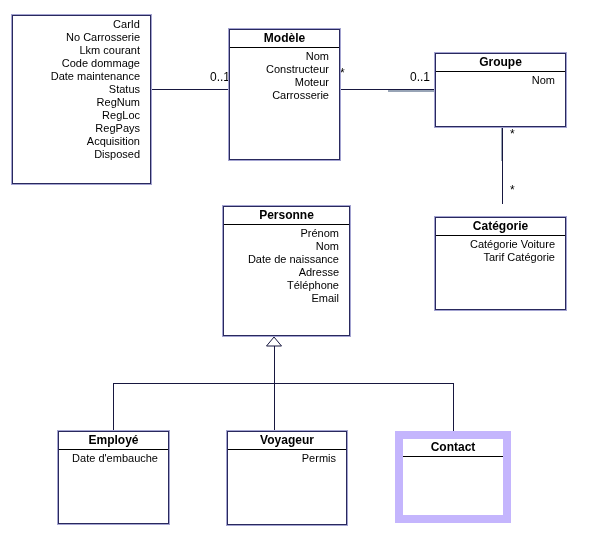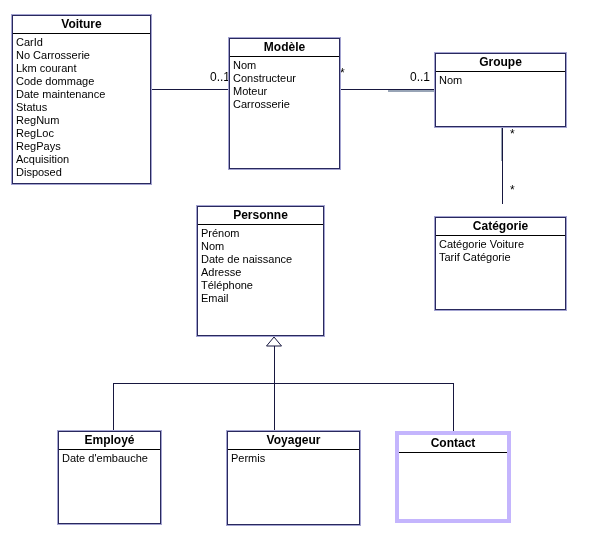--- a/index.html
+++ b/index.html
@@ -6,28 +6,28 @@
   #canvas {
     position:relative; width:615px; height:547px; background:#ffffff;
     font-family:"Liberation Sans", sans-serif; color:#000; overflow:hidden;
   }
   .box {
     position:absolute; background:#ffffff; box-sizing:border-box;
     border:1px solid #29295d;            
     box-shadow:0 0 0 1px #a3a3d1;        
   }
   .box.selected {
-    border:4px solid #c4b5fd; box-shadow:none;
+    border:8px solid #c4b5fd; box-shadow:none;
   }
   .box-title {
     font-size:12px; font-weight:bold; text-align:center;
     height:17px; line-height:17px; border-bottom:1px solid #000;
     white-space:nowrap; overflow:hidden;
   }
-  .attrs { padding:2px 10px 0 3px; }
+  .attrs { padding:2px 10px 0 3px;text-align:right; }
   .attr  { font-size:11px; line-height:13px; white-space:nowrap; }
   .line  { position:absolute; background:#17173f; }
   .line.gray { background:#98a4b6; }
   .mult {
     position:absolute; font-size:12px; line-height:10px; color:#000;
     white-space:nowrap;
   }
   .mult.star { font-size:12px; line-height:9px; }
   .tri { position:absolute; }
 </style>
@@ -54,37 +54,36 @@
   <div class="line" style="left:453px; top:384px; width:1px; height:47px"></div>
 
   <span class="mult star" style="left:144px; top:69px">*</span>
   <span class="mult" style="left:210px; top:72px">0..1</span>
   <span class="mult star" style="left:340px; top:69px">*</span>
   <span class="mult" style="left:410px; top:72px">0..1</span>
   <span class="mult star" style="left:510px; top:130px">*</span>
   <span class="mult star" style="left:510px; top:186px">*</span>
 
   <div class="box" style="left:12px; top:15px; width:139px; height:169px">
-    <div class="box-title">Voiture</div>
     <div class="attrs">
         <div class="attr">CarId</div>
         <div class="attr">No Carrosserie</div>
         <div class="attr">Lkm courant</div>
         <div class="attr">Code dommage</div>
         <div class="attr">Date maintenance</div>
         <div class="attr">Status</div>
         <div class="attr">RegNum</div>
         <div class="attr">RegLoc</div>
         <div class="attr">RegPays</div>
         <div class="attr">Acquisition</div>
         <div class="attr">Disposed</div>
       </div>
   </div>
 
-  <div class="box" style="left:229px; top:38px; width:111px; height:131px">
+  <div class="box" style="left:229px; top:29px; width:111px; height:131px">
     <div class="box-title">Modèle</div>
     <div class="attrs">
         <div class="attr">Nom</div>
         <div class="attr">Constructeur</div>
         <div class="attr">Moteur</div>
         <div class="attr">Carrosserie</div>
       </div>
   </div>
 
   <div class="box" style="left:435px; top:53px; width:131px; height:74px">
@@ -95,40 +94,40 @@
   </div>
 
   <div class="box" style="left:435px; top:217px; width:131px; height:93px">
     <div class="box-title">Catégorie</div>
     <div class="attrs">
         <div class="attr">Catégorie Voiture</div>
         <div class="attr">Tarif Catégorie</div>
       </div>
   </div>
 
-  <div class="box" style="left:197px; top:206px; width:127px; height:130px">
+  <div class="box" style="left:223px; top:206px; width:127px; height:130px">
     <div class="box-title">Personne</div>
     <div class="attrs">
         <div class="attr">Prénom</div>
         <div class="attr">Nom</div>
         <div class="attr">Date de naissance</div>
         <div class="attr">Adresse</div>
         <div class="attr">Téléphone</div>
         <div class="attr">Email</div>
       </div>
   </div>
 
-  <div class="box" style="left:58px; top:431px; width:103px; height:93px">
+  <div class="box" style="left:58px; top:431px; width:111px; height:93px">
     <div class="box-title">Employé</div>
     <div class="attrs">
         <div class="attr">Date d'embauche</div>
       </div>
   </div>
 
-  <div class="box" style="left:227px; top:431px; width:133px; height:94px">
+  <div class="box" style="left:227px; top:431px; width:120px; height:94px">
     <div class="box-title">Voyageur</div>
     <div class="attrs">
         <div class="attr">Permis</div>
       </div>
   </div>
 
   <div class="box selected" style="left:395px; top:431px; width:116px; height:92px">
     <div class="box-title">Contact</div>
     <div class="attrs"></div>
   </div>

